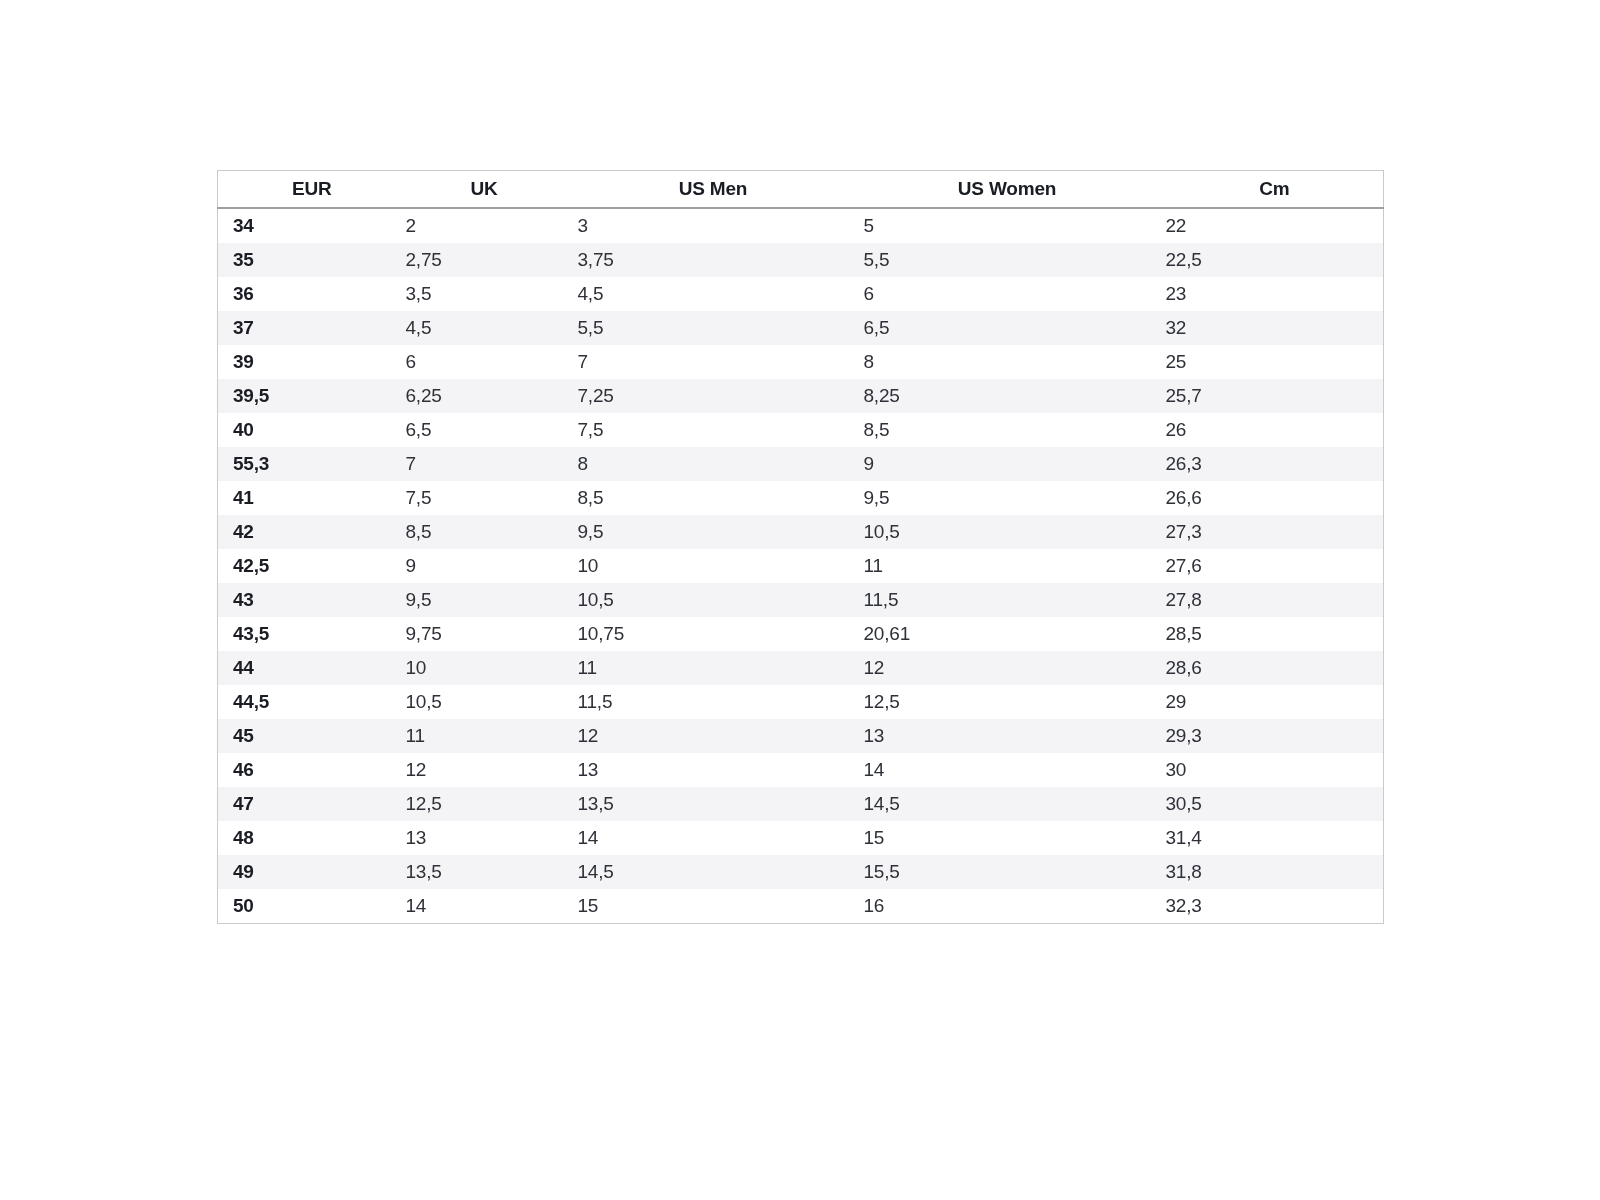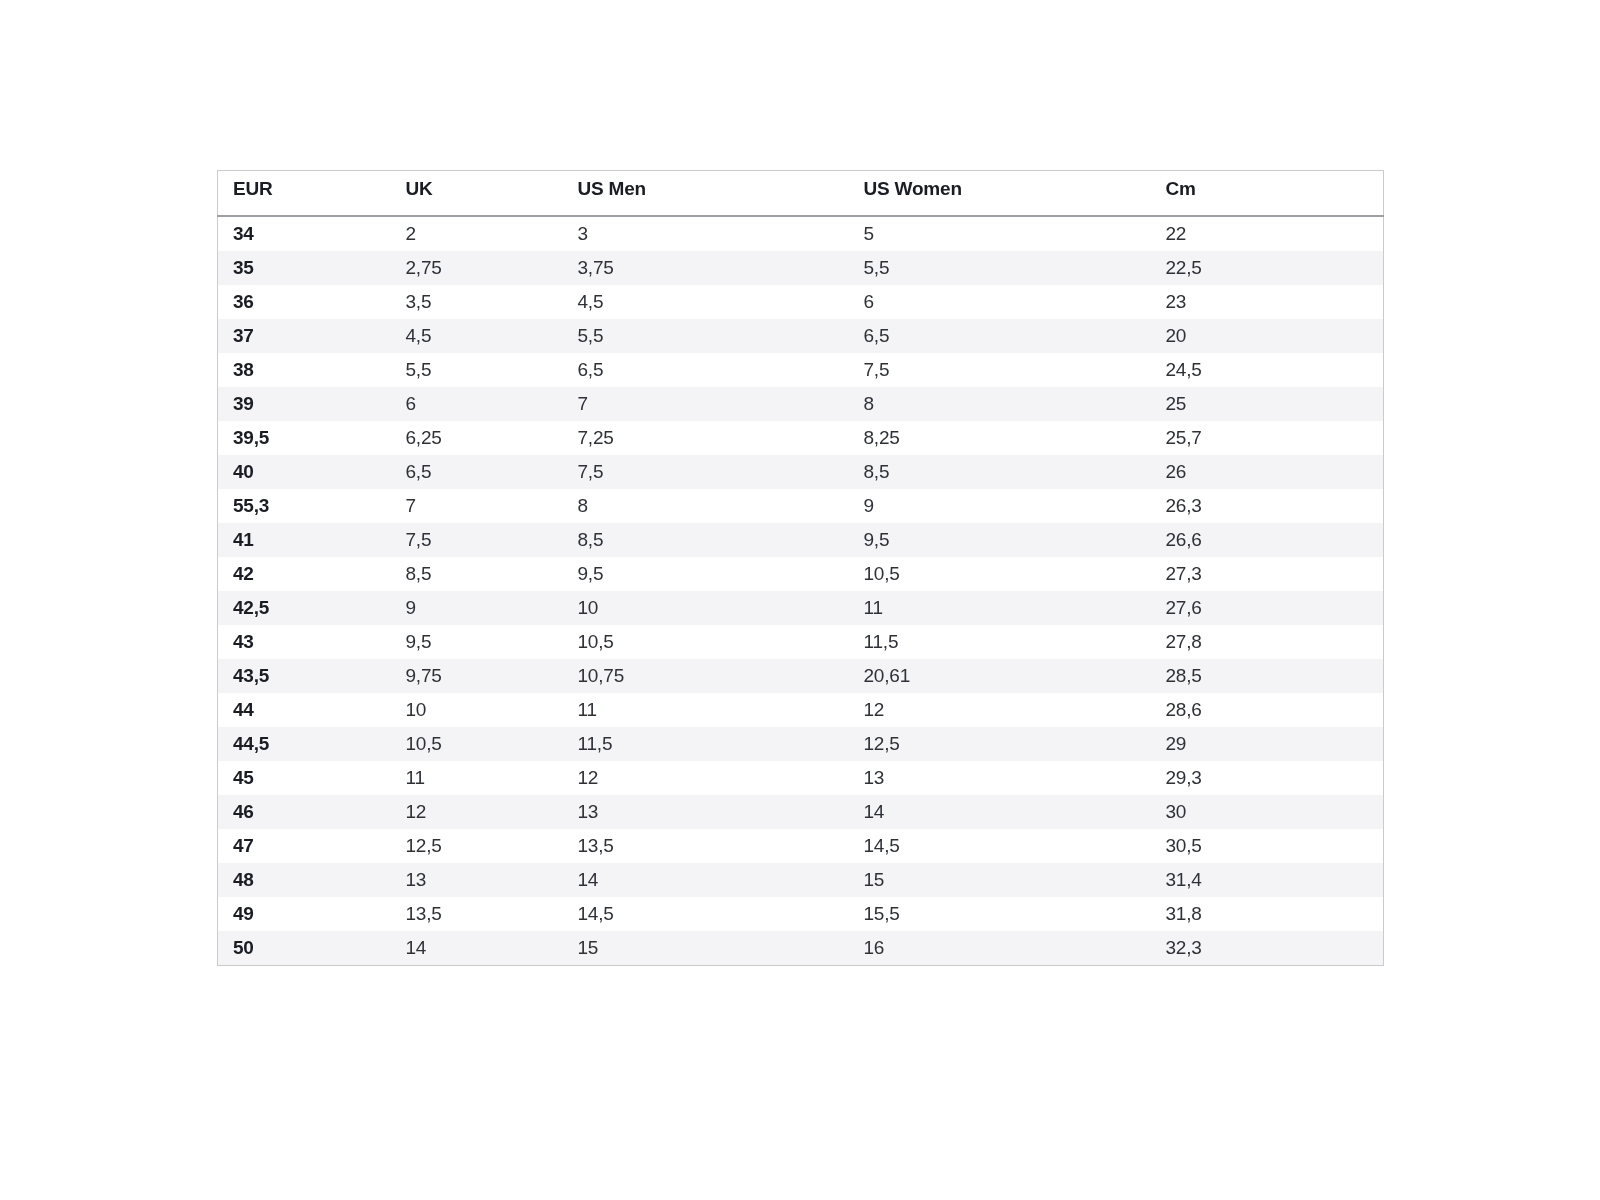--- a/index.html
+++ b/index.html
@@ -20,22 +20,22 @@
     left: 217px;
     top: 170px;
     width: 1166px;
     border-collapse: collapse;
     table-layout: fixed;
     border: 1px solid #c9cbce;
     background: #ffffff;
   }
   table.size-table th {
     height: 36px;
-    padding: 0 0 8px 15px;
-    text-align: left;
+    padding: 0 0 0 15px;
+    text-align: center;
     vertical-align: middle;
     font-size: 19px;
     font-weight: 700;
     color: #1a1d24;
     letter-spacing: -0.2px;
     border-bottom: 2px solid #9da0a5;
     white-space: nowrap;
     overflow: hidden;
   }
   table.size-table td {
@@ -98,28 +98,21 @@
           <td class="col-uk">3,5</td>
           <td class="col-us-men">4,5</td>
           <td class="col-us-women">6</td>
           <td class="col-cm">23</td>
         </tr>
         <tr>
           <td class="col-eur">37</td>
           <td class="col-uk">4,5</td>
           <td class="col-us-men">5,5</td>
           <td class="col-us-women">6,5</td>
-          <td class="col-cm">20</td>
-        </tr>
-        <tr>
-          <td class="col-eur">38</td>
-          <td class="col-uk">5,5</td>
-          <td class="col-us-men">6,5</td>
-          <td class="col-us-women">7,5</td>
-          <td class="col-cm">24,5</td>
+          <td class="col-cm">32</td>
         </tr>
         <tr>
           <td class="col-eur">39</td>
           <td class="col-uk">6</td>
           <td class="col-us-men">7</td>
           <td class="col-us-women">8</td>
           <td class="col-cm">25</td>
         </tr>
         <tr>
           <td class="col-eur">39,5</td>

